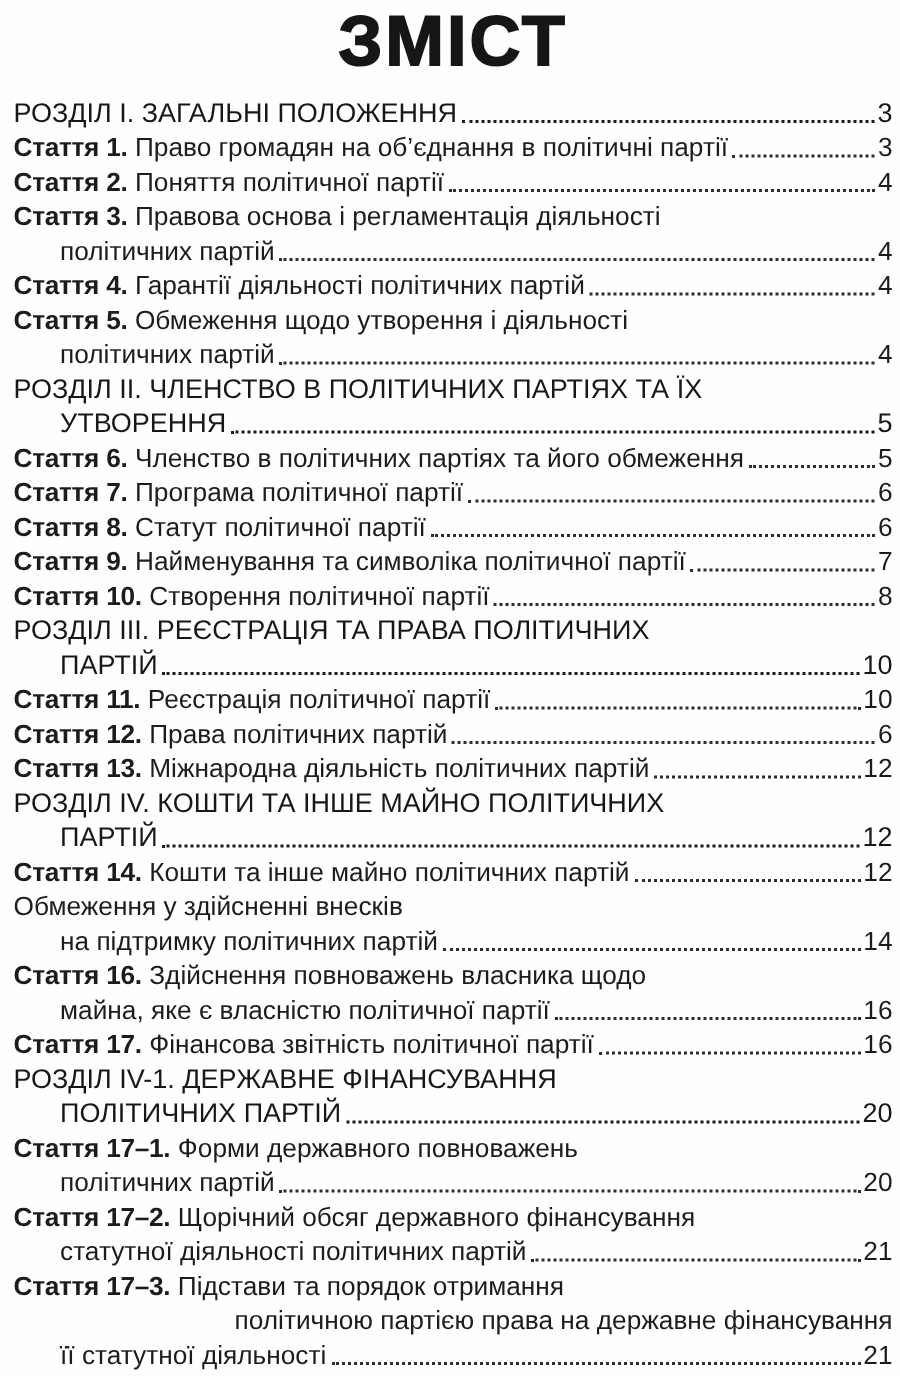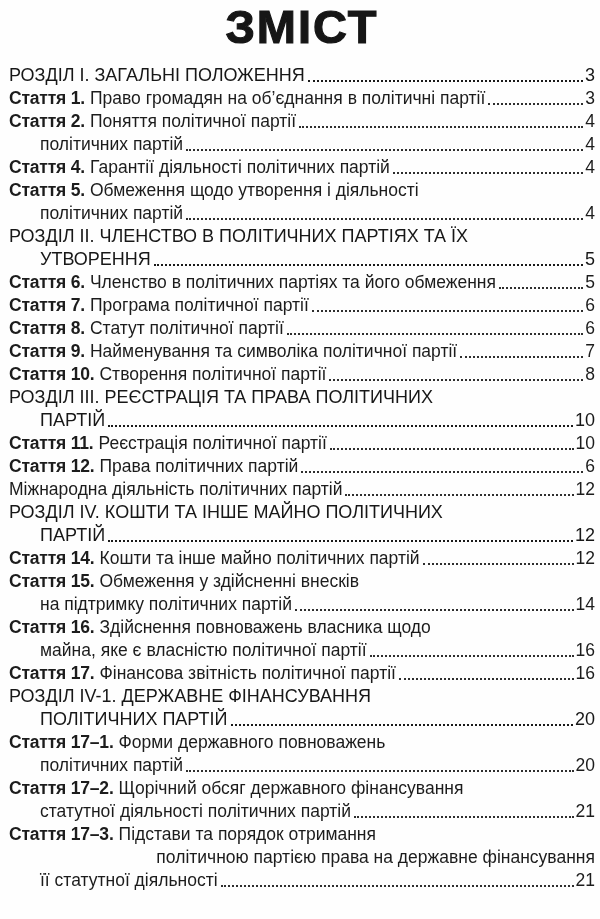--- a/index.html
+++ b/index.html
@@ -90,20 +90,24 @@
         <span class="txt">Право громадян на об’єднання в політичні партії</span>
         <span class="leader"></span>
         <span class="page-num">3</span>
       </div>
       <div class="line">
         <span class="prefix">Стаття 2.</span>
         <span class="txt">Поняття політичної партії</span>
         <span class="leader"></span>
         <span class="page-num">4</span>
       </div>
+      <div class="line">
+        <span class="prefix">Стаття 3.</span>
+        <span class="txt">Правова основа і регламентація діяльності</span>
+      </div>
       <div class="line ind">
         <span class="txt">політичних партій</span>
         <span class="leader"></span>
         <span class="page-num">4</span>
       </div>
       <div class="line">
         <span class="prefix">Стаття 4.</span>
         <span class="txt">Гарантії діяльності політичних партій</span>
         <span class="leader"></span>
         <span class="page-num">4</span>
@@ -169,40 +173,40 @@
         <span class="leader"></span>
         <span class="page-num">10</span>
       </div>
       <div class="line">
         <span class="prefix">Стаття 12.</span>
         <span class="txt">Права політичних партій</span>
         <span class="leader"></span>
         <span class="page-num">6</span>
       </div>
       <div class="line">
+        <span class="prefix">Стаття 13.</span>
         <span class="txt">Міжнародна діяльність політичних партій</span>
         <span class="leader"></span>
         <span class="page-num">12</span>
       </div>
       <div class="line sec">
         <span class="txt">РОЗДІЛ IV. КОШТИ ТА ІНШЕ МАЙНО ПОЛІТИЧНИХ</span>
       </div>
       <div class="line sec ind">
         <span class="txt">ПАРТІЙ</span>
         <span class="leader"></span>
         <span class="page-num">12</span>
       </div>
       <div class="line">
         <span class="prefix">Стаття 14.</span>
         <span class="txt">Кошти та інше майно політичних партій</span>
         <span class="leader"></span>
         <span class="page-num">12</span>
       </div>
       <div class="line">
-        <span class="prefix">Стаття 15.</span>
         <span class="txt">Обмеження у здійсненні внесків</span>
       </div>
       <div class="line ind">
         <span class="txt">на підтримку політичних партій</span>
         <span class="leader"></span>
         <span class="page-num">14</span>
       </div>
       <div class="line">
         <span class="prefix">Стаття 16.</span>
         <span class="txt">Здійснення повноважень власника щодо</span>

